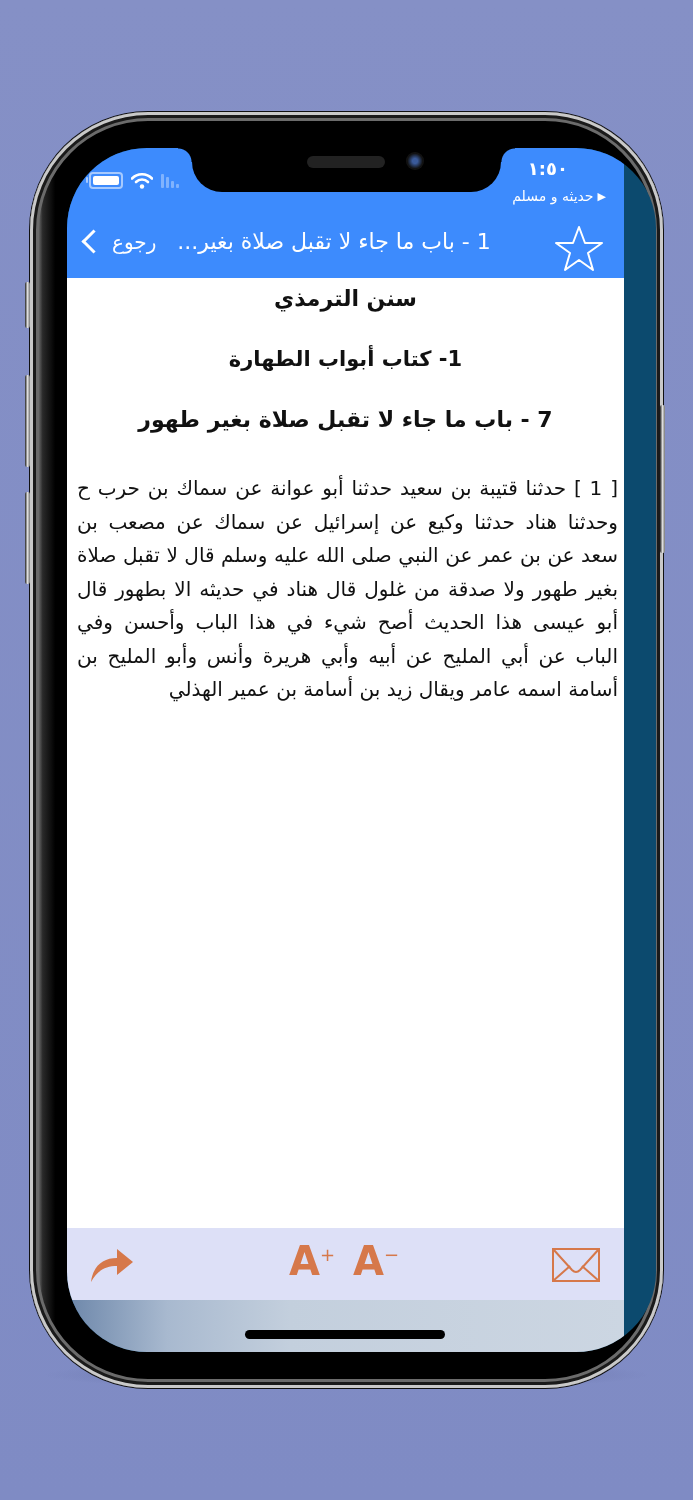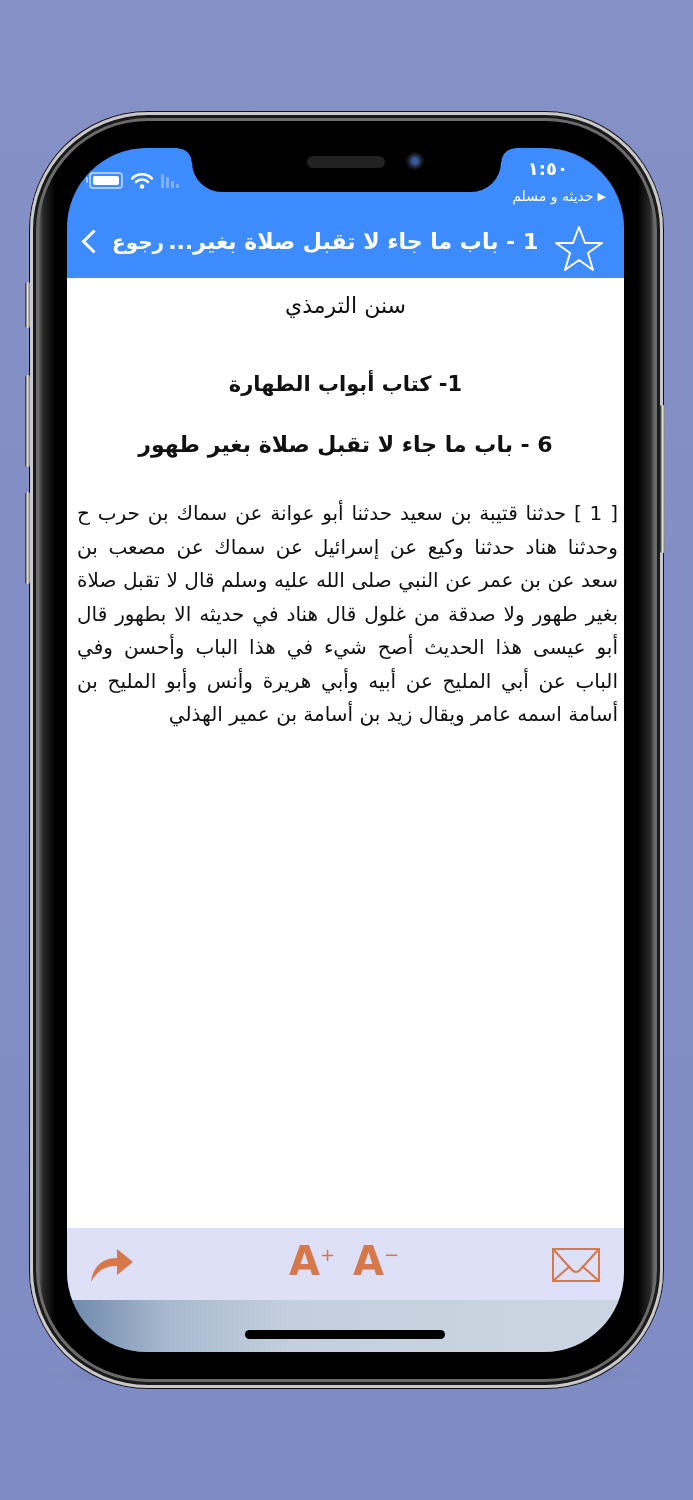--- a/index.html
+++ b/index.html
@@ -14,21 +14,21 @@
   }
   .phone {
     position:absolute; left:30px; top:112px; width:633px; height:1276px;
     border-radius:118px;
     background: linear-gradient(90deg, #f0f0f0 0%, #2a2a2a 2%, #000 4%, #000 96%, #2a2a2a 98%, #f0f0f0 100%);
     box-shadow: inset 0 0 0 3px #c9c9c9, inset 0 0 0 6px #1a1a1a, inset 0 0 0 9px #6b6b6b, 0 0 0 1px #111;
   }
   .side-btn { position:absolute; width:5px; background:linear-gradient(90deg,#222,#ddd,#777); border-radius:2px; }
   .screen {
     position:absolute; left:67px; top:148px; width:557px; height:1204px;
-    border-radius:80px; overflow:hidden; background:#0c4a6e;
+    border-radius:80px; overflow:hidden; background:#0c4a6e;padding-left:32px;
   }
   .notch {
     position:absolute; left:125px; top:0; width:309px; height:44px;
     background:#000; border-bottom-left-radius:30px; border-bottom-right-radius:30px; z-index:5;
   }
   .notch::before, .notch::after {
     content:""; position:absolute; top:0; width:14px; height:14px;
   }
   .notch::before { left:-14px; background: radial-gradient(circle at 0 100%, transparent 13px, #000 14px); }
   .notch::after { right:-14px; background: radial-gradient(circle at 100% 100%, transparent 13px, #000 14px); }
@@ -37,30 +37,30 @@
 
   .topbar { position:absolute; left:0; top:0; width:557px; height:130px; background:#3d8bfd; }
   .status-left { position:absolute; left:22px; top:24px; display:flex; align-items:center; gap:8px; }
   .battery { width:30px; height:13px; border:2px solid rgba(255,255,255,0.55); border-radius:4px; position:relative; }
   .battery::before { content:""; position:absolute; left:-5px; top:3px; width:2px; height:6px; background:rgba(255,255,255,0.55); border-radius:1px; }
   .battery-fill { position:absolute; inset:2px; background:#fff; border-radius:2px; }
   .signal { display:flex; align-items:flex-end; gap:2px; height:14px; }
   .signal span { width:3px; background:rgba(255,255,255,0.35); border-radius:1px; }
   .time { position:absolute; right:56px; top:10px; color:#fff; font-size:18px; font-weight:bold; }
   .back-app { position:absolute; right:18px; top:40px; color:#fff; font-size:14px; display:flex; gap:4px; align-items:center; direction:rtl; }
-  .navbar { position:absolute; left:0; top:70px; width:557px; height:60px;font-weight:bold; }
+  .navbar { position:absolute; left:0; top:70px; width:557px; height:60px; }
   .back-btn { position:absolute; left:12px; top:11px; display:flex; align-items:center; gap:4px; color:#fff; }
   .back-chevron { width:14px; height:14px; border-left:3px solid #fff; border-bottom:3px solid #fff; transform:rotate(45deg); margin-left:6px; }
-  .nav-title { color:#fff; font-size:22px; white-space:nowrap; direction:rtl; }
+  .nav-title { color:#fff; font-size:22px; white-space:nowrap; direction:rtl;margin-left:17px; }
   .back-label { color:#fff; font-size:20px; margin-left:6px; }
   .star-btn { position:absolute; right:20px; top:6px; width:50px; height:50px; }
 
   .content { position:absolute; left:0; top:130px; width:557px; height:950px; background:#fff; direction:rtl; text-align:center; color:#111; }
-  .h1 { margin-top:15px; font-size:22px; font-weight:normal; }
-  .h2 { margin-top:54px; font-size:21px; font-weight:bold; }
+  .h1 { margin-top:8px; font-size:22px; font-weight:bold; }
+  .h2 { margin-top:36px; font-size:21px; font-weight:bold; }
   .h3 { margin-top:36px; font-size:22px; font-weight:bold; }
   .body-text { margin:40px 6px 0 10px; font-size:20px; line-height:33.5px; text-align:justify; text-align-last:right; }
 
   .toolbar { position:absolute; left:0; top:1080px; width:557px; height:72px; background:#dde0f7; }
   .tb-share { position:absolute; left:20px; top:16px; width:50px; height:40px; }
   .tb-fontup { position:absolute; left:222px; top:10px; color:#d6784a; font-size:40px; font-weight:bold; }
   .tb-fontup sup, .tb-fontdn sup { font-size:18px; font-weight:normal; vertical-align:top; position:relative; top:6px; }
   .tb-fontdn { position:absolute; left:286px; top:10px; color:#d6784a; font-size:40px; font-weight:bold; }
   .tb-mail { position:absolute; right:24px; top:20px; width:48px; height:34px; }
 
@@ -117,21 +117,21 @@
       </div>
       <svg class="star-btn" viewBox="0 0 50 50">
         <polygon points="25,3 31,19 48,19 34,29 39,46 25,36 11,46 16,29 2,19 19,19" fill="none" stroke="#fff" stroke-width="2" stroke-linejoin="round"></polygon>
       </svg>
     </div>
   </div>
 
   <div class="content">
     <div class="h1">سنن الترمذي</div>
     <div class="h2">1- كتاب أبواب الطهارة</div>
-    <div class="h3">6 - باب ما جاء لا تقبل صلاة بغير طهور</div>
+    <div class="h3">7 - باب ما جاء لا تقبل صلاة بغير طهور</div>
     <div class="body-text">[ 1 ] حدثنا قتيبة بن سعيد حدثنا أبو عوانة عن سماك بن حرب ح وحدثنا هناد حدثنا وكيع عن إسرائيل عن سماك عن مصعب بن سعد عن بن عمر عن النبي صلى الله عليه وسلم قال لا تقبل صلاة بغير طهور ولا صدقة من غلول قال هناد في حديثه الا بطهور قال أبو عيسى هذا الحديث أصح شيء في هذا الباب وأحسن وفي الباب عن أبي المليح عن أبيه وأبي هريرة وأنس وأبو المليح بن أسامة اسمه عامر ويقال زيد بن أسامة بن عمير الهذلي</div>
   </div>
 
   <div class="toolbar">
     <svg class="tb-share" viewBox="0 0 50 40">
       <path d="M4 38 C6 22 16 14 30 14 L30 5 L46 18 L30 31 L30 22 C18 22 10 27 4 38 Z" fill="#d6784a"></path>
     </svg>
     <div class="tb-fontup">
       <span>A</span><sup>+</sup>
     </div>

